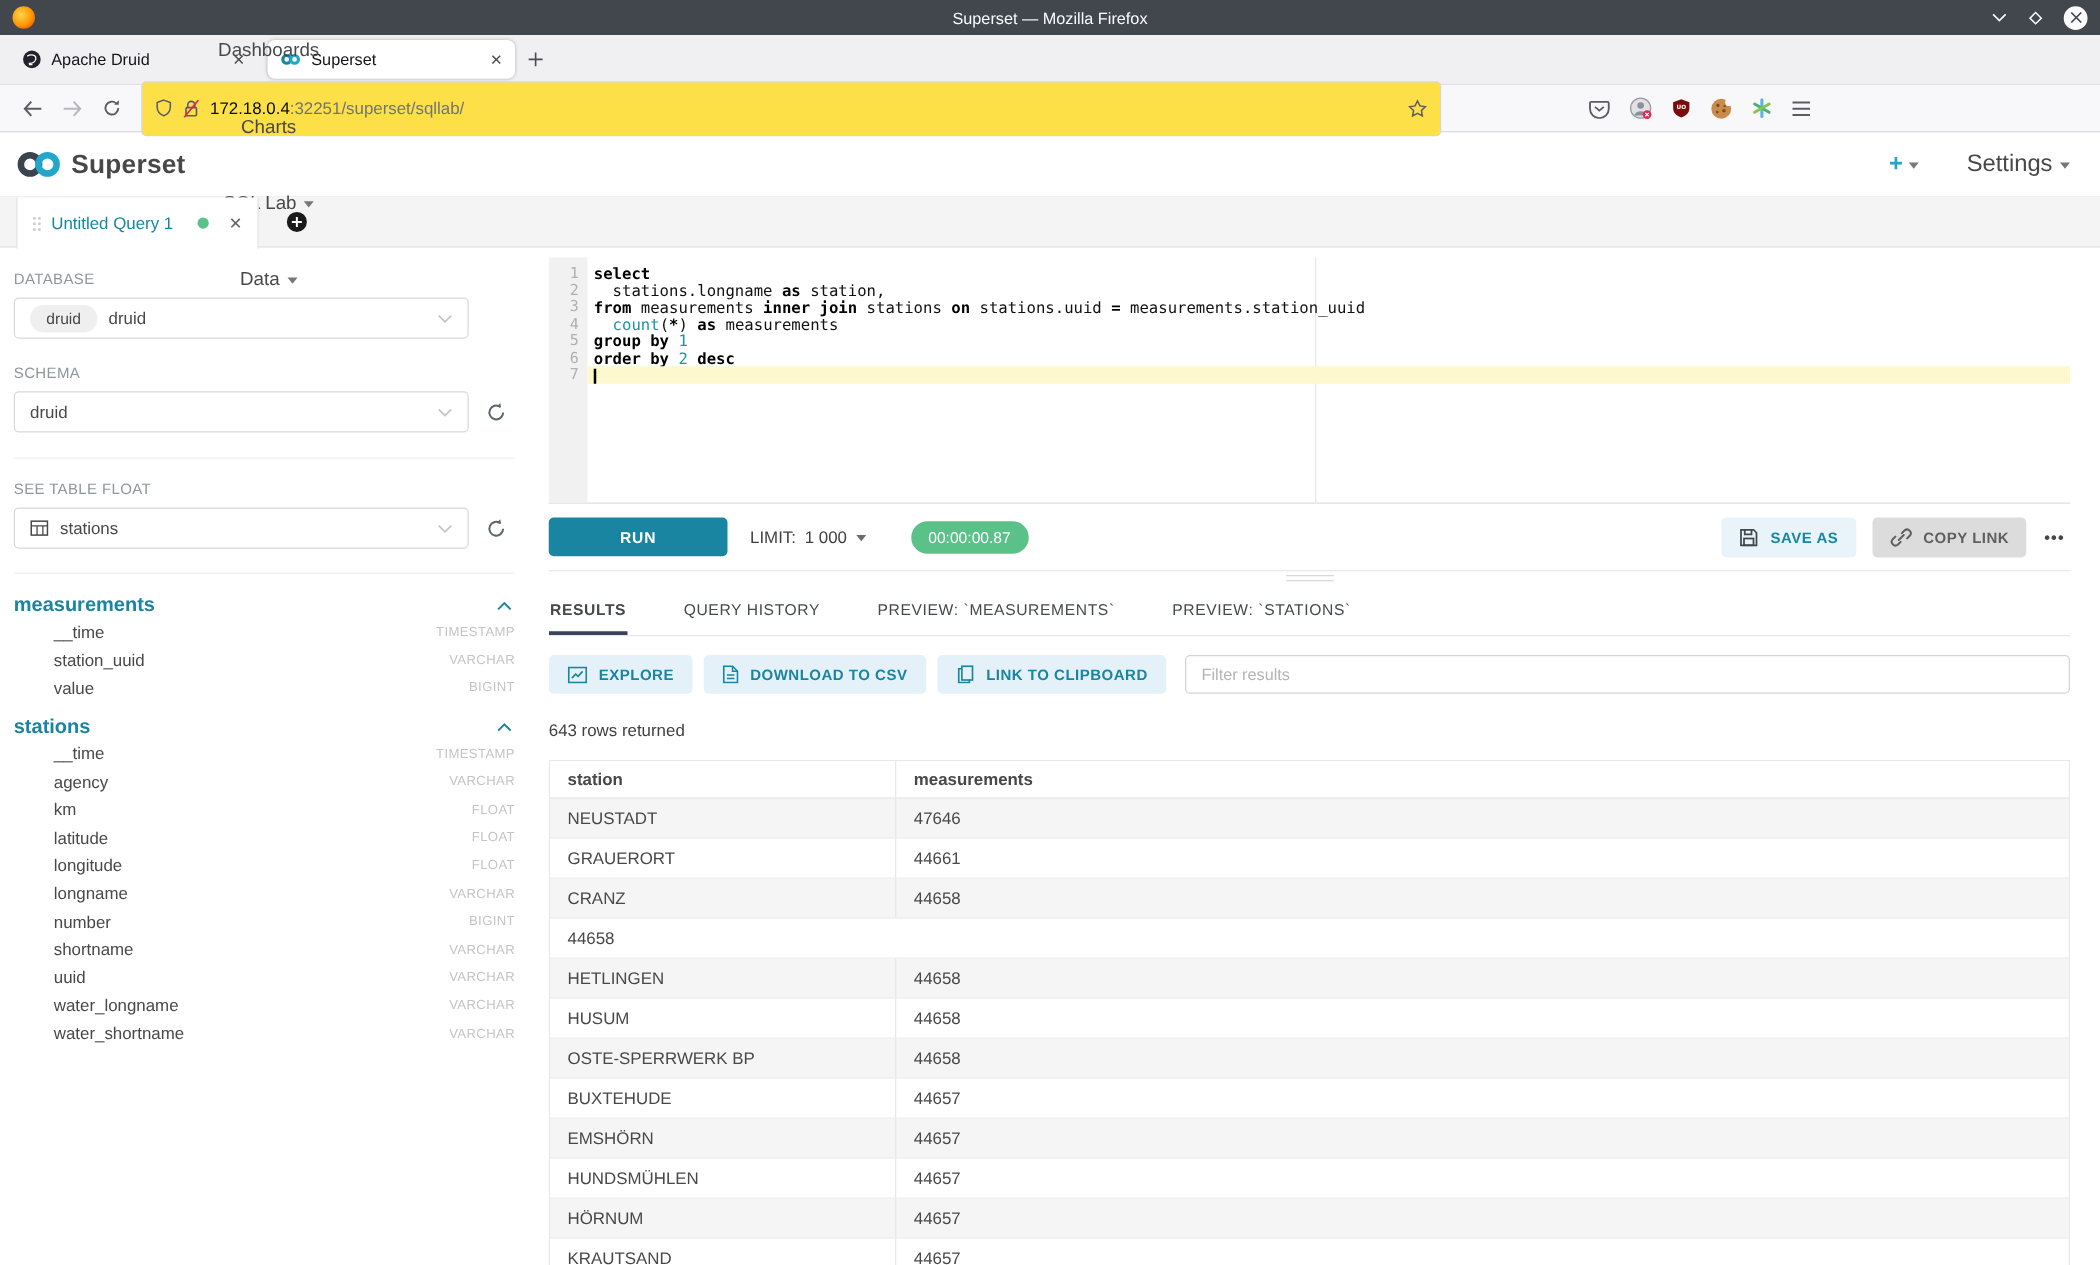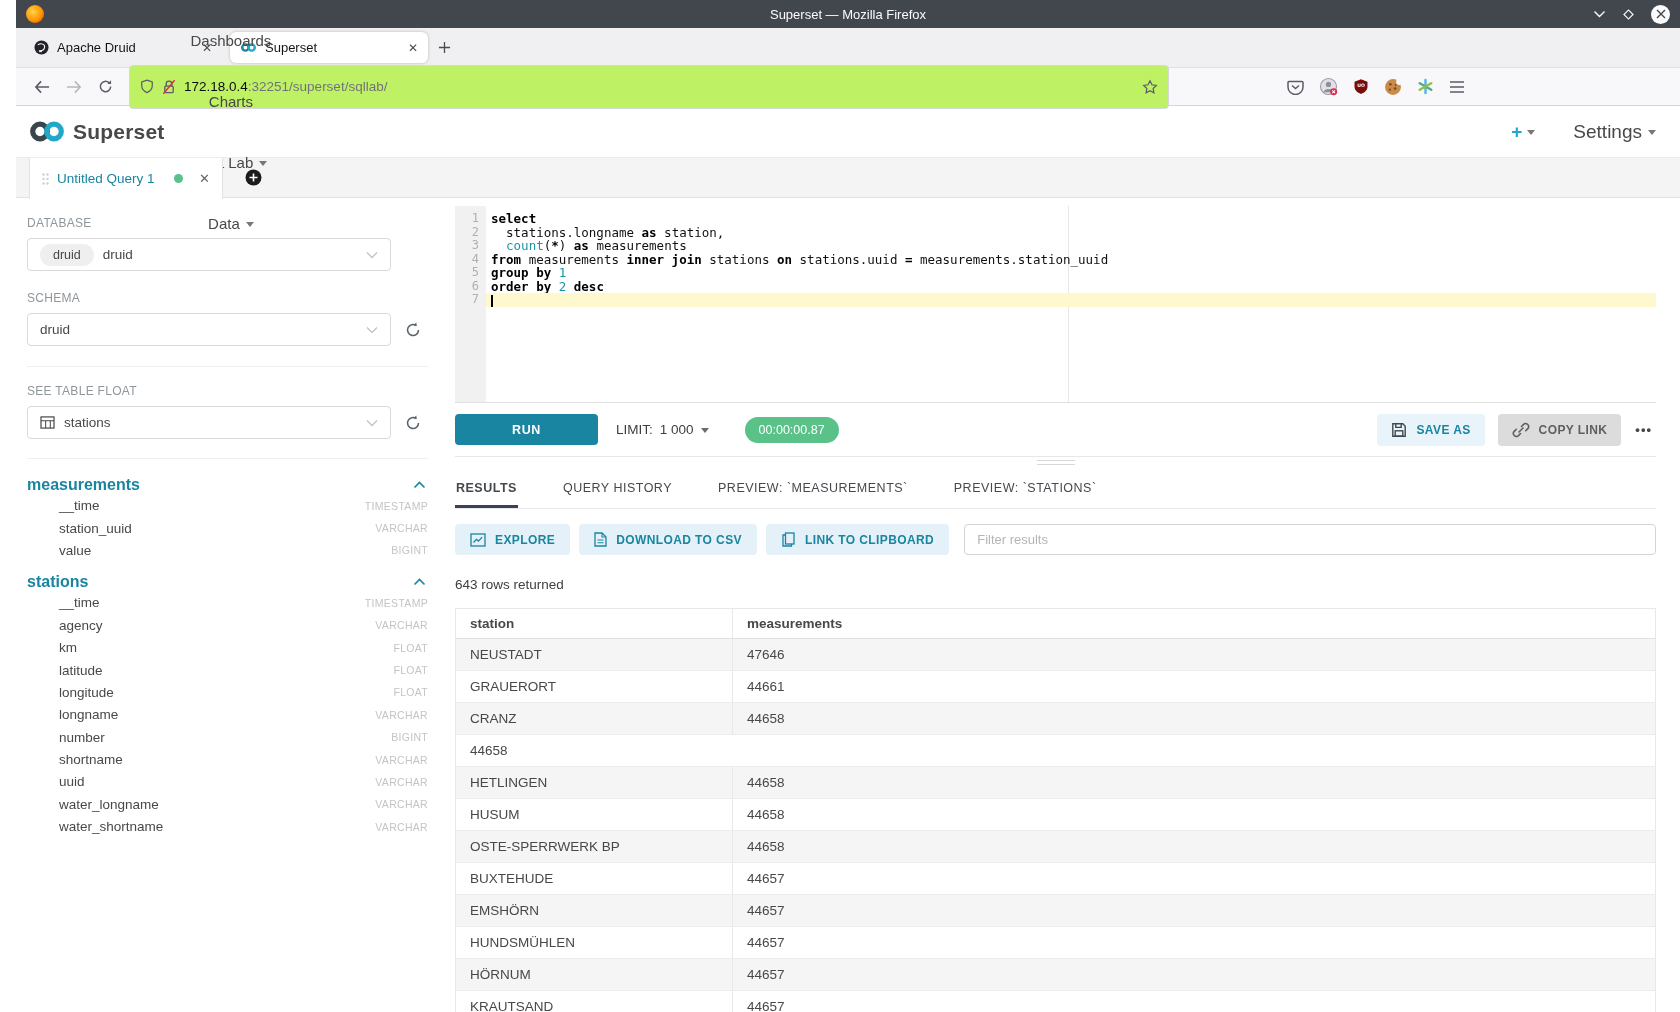--- a/index.html
+++ b/index.html
@@ -1,18 +1,18 @@
 <!DOCTYPE html>
 <html><head>
 <meta charset="utf-8">
 <style>
   * { box-sizing: border-box; margin: 0; padding: 0; }
   html,body { margin:0; background:#fff; }
   .screen { width:1680px; height:1012px; overflow:hidden; position:relative; background:#fff;
-            font-family:"Liberation Sans", sans-serif; color:#484848;padding-left:16px; }
+            font-family:"Liberation Sans", sans-serif; color:#484848; }
   button { border:none; font-family:inherit; background:none; cursor:default; }
 
   
   .titlebar { height:28px; background:#42464d; display:flex; align-items:center; padding:0 10px; position:relative; }
   .fx-logo { width:18px; height:18px; border-radius:50%;
              background:radial-gradient(circle at 38% 38%, #ffd54a 0%, #ff9500 55%, #e8540e 85%); }
   .win-title { position:absolute; left:50%; transform:translateX(-50%); color:#fbfbfe; font-size:13px; }
   .win-controls { margin-left:auto; display:flex; align-items:center; gap:16px; }
   .win-btn { display:flex; align-items:center; }
   .win-close { width:19px; height:19px; border-radius:50%; background:#fbfbfe; display:flex; align-items:center; justify-content:center; }
@@ -25,21 +25,21 @@
   .fx-tab + .fx-tab { margin-left:8px; }
   .fx-tab-label { flex:1; white-space:nowrap; overflow:hidden; }
   .fx-tab-close { color:#4a4a52; font-size:12px; }
   .fx-newtab { margin-left:10px; display:flex; align-items:center; }
 
   
   .urlrow { height:39px; background:#f8f8fa; border-top:1px solid #dfdfe4; border-bottom:1px solid #d4d4d8;
             display:flex; align-items:center; padding:0 10px; }
   .nav-ico { margin:0 8px; display:flex; align-items:center; color:#5b5b66; }
   .nav-ico.disabled { color:#b6b6be; }
-  .urlfield { flex:1; max-width:1040px; height:44px; background:#bef264; border:1px solid #d7d7db; border-radius:4px;
+  .urlfield { flex:1; max-width:1040px; height:44px; background:#fde047; border:1px solid #d7d7db; border-radius:4px;
               margin:16px 8px; display:flex; align-items:center; padding:0 10px; gap:8px; }
   .url-text { font-size:13.5px; }
   .url-domain { color:#0c0c0d; }
   .url-path { color:#72727c; }
   .url-star { margin-left:auto; color:#5b5b66; display:flex; }
   .ext-icons { display:flex; align-items:center; gap:15px; margin-left:110px; margin-right:8px; }
   .ext-icons > span { display:flex; align-items:center; color:#5b5b66; }
 
   
   .sp-nav { height:52px; border-bottom:1px solid #ececec; display:flex; align-items:center; padding:0 24px 0 11px; background:#fff; }
@@ -482,22 +482,22 @@
             <div class="gline">3</div>
             <div class="gline">4</div>
             <div class="gline">5</div>
             <div class="gline">6</div>
             <div class="gline">7</div>
           </div>
         <div class="code" id="code">
           <div class="print-margin"></div>
         <div class="cline"><span class="tk-kw">select</span></div>
             <div class="cline"><span class="tk-t">  stations.longname </span><span class="tk-kw">as</span><span class="tk-t"> station,</span></div>
+            <div class="cline"><span class="tk-kw">from</span><span class="tk-t"> measurements </span><span class="tk-kw">inner join</span><span class="tk-t"> stations </span><span class="tk-kw">on</span><span class="tk-t"> stations.uuid </span><span class="tk-kw">=</span><span class="tk-t"> measurements.station_uuid</span></div>
             <div class="cline"><span class="tk-t">  </span><span class="tk-fn">count</span><span class="tk-t">(</span><span class="tk-kw">*</span><span class="tk-t">) </span><span class="tk-kw">as</span><span class="tk-t"> measurements</span></div>
-            <div class="cline"><span class="tk-kw">from</span><span class="tk-t"> measurements </span><span class="tk-kw">inner join</span><span class="tk-t"> stations </span><span class="tk-kw">on</span><span class="tk-t"> stations.uuid </span><span class="tk-kw">=</span><span class="tk-t"> measurements.station_uuid</span></div>
             <div class="cline"><span class="tk-kw">group by</span><span class="tk-t"> </span><span class="tk-num">1</span></div>
             <div class="cline"><span class="tk-kw">order by</span><span class="tk-t"> </span><span class="tk-num">2</span><span class="tk-t"> </span><span class="tk-kw">desc</span></div>
             <div class="cline active"><span class="cursor"></span></div>
           </div>
       </div>
 
       <div class="ed-toolbar">
         <button class="run">RUN</button>
         <div class="limit">
           <span>LIMIT:</span>

